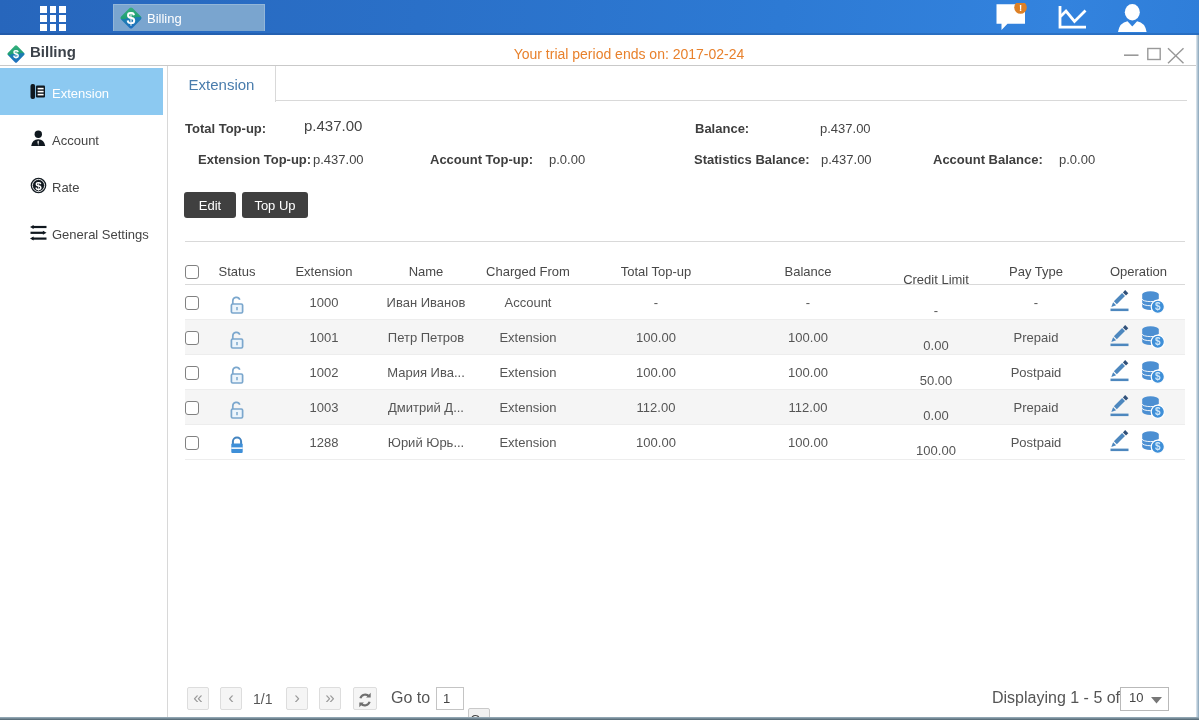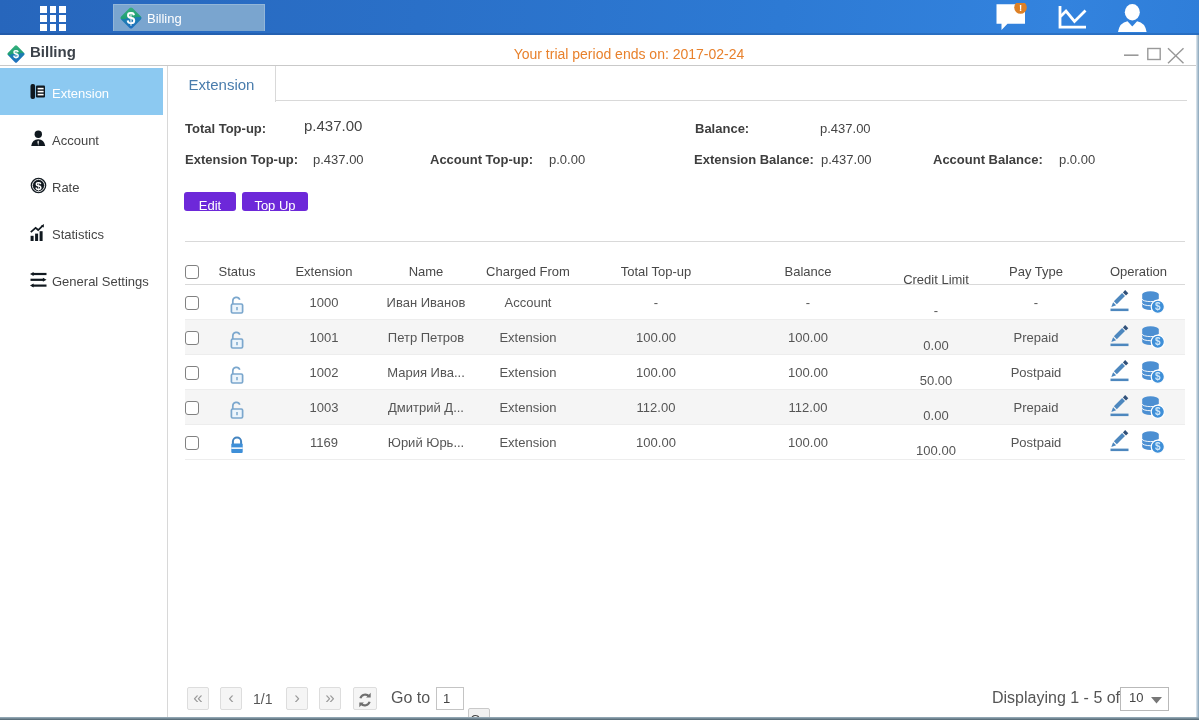--- a/index.html
+++ b/index.html
@@ -38,21 +38,21 @@
 
 
 .content { position:absolute; left:168px; top:66px; width:1019px; height:654px; background:#fff; }
 .tabstrip { position:absolute; left:0; top:0; width:1019px; height:35px; border-bottom:1px solid #d9d9d9; }
 .tabsel { position:absolute; left:0; top:0; width:108px; height:36px; background:#fff;
   border-right:1px solid #d9d9d9; color:#497cac; font-size:15px; text-align:center; line-height:37px; }
 
 .slab { position:absolute; font-size:13px; font-weight:bold; color:#3e3e3e; white-space:nowrap; }
 .sval { position:absolute; font-size:13px; color:#444; white-space:nowrap; }
 
-.btn { position:absolute; height:19px; background:#6d28d9; color:#fff; font-size:13px;
+.btn { position:absolute; height:26px; background:#404040; color:#fff; font-size:13px;
   border:none; border-radius:3px; text-align:center; line-height:28px; }
 
 
 .tbl { position:absolute; left:17px; top:175px; width:1000px; }
 .trow { display:flex; align-items:center; }
 .thead { height:44px; padding-top:16px; border-top:1px solid #d9d9d9; border-bottom:1px solid #d9d9d9; color:#484848; }
 .tr { height:35px; border-bottom:1px solid #ededed; color:#555; }
 .tr.alt { background:#f5f5f5; }
 .thead .c9 { padding-left:11px; }
 .tr .c1 svg { margin-top:9px; }
@@ -173,30 +173,20 @@
   <div class="mitem">
     <svg width="17" height="17" viewBox="0 0 17 17">
       <circle cx="8.5" cy="8.5" r="7.8" fill="#10181f"></circle>
       <circle cx="8.5" cy="8.5" r="6.1" fill="none" stroke="#fff" stroke-width="0.9"></circle>
       <text x="8.5" y="13" font-size="11.5" font-weight="bold" fill="#fff" text-anchor="middle" font-family="Liberation Sans">$</text>
     </svg>
     <span class="lab">Rate</span>
   </div>
   <div class="mitem">
     <svg width="17" height="17" viewBox="0 0 17 17">
-      <rect x="0.6" y="11.8" width="3" height="5.2" fill="#10181f"></rect>
-      <rect x="5.1" y="9.6" width="3" height="7.4" fill="#10181f"></rect>
-      <rect x="9.6" y="7.2" width="3" height="9.8" fill="#10181f"></rect>
-      <path d="M0.8 8.2 l4.8 -4.4 l2.6 2.2 l4.6 -4.4" stroke="#10181f" stroke-width="1.7" fill="none"></path>
-      <path d="M13.9 0 l-0.1 3.6 l-3 -1.6 z" fill="#10181f"></path>
-    </svg>
-    <span class="lab">Statistics</span>
-  </div>
-  <div class="mitem">
-    <svg width="17" height="17" viewBox="0 0 17 17">
       <line x1="2.2" y1="3" x2="16.5" y2="3" stroke="#10181f" stroke-width="2.2"></line>
       <path d="M0 3 l3.6 -2 v4 z" fill="#10181f"></path>
       <line x1="0.5" y1="8.8" x2="14" y2="8.8" stroke="#10181f" stroke-width="2.2"></line>
       <path d="M16.5 8.8 l-3.6 -2 v4 z" fill="#10181f"></path>
       <line x1="2.2" y1="14.6" x2="16.5" y2="14.6" stroke="#10181f" stroke-width="2.2"></line>
       <path d="M0 14.6 l3.6 -2 v4 z" fill="#10181f"></path>
     </svg>
     <span class="lab">General Settings</span>
   </div>
 </div>
@@ -204,25 +194,25 @@
 <div class="content">
   <div class="tabstrip">
       <div class="tabsel">Extension</div>
     </div>
 
   <span class="slab" style="left:17px;top:55px">Total Top-up:</span>
   <span class="sval" style="left:136px;top:51px;font-size:15px">p.437.00</span>
   <span class="slab" style="left:527px;top:55px">Balance:</span>
   <span class="sval" style="left:652px;top:55px">p.437.00</span>
 
-  <span class="slab" style="left:17px;top:86px">Extension Top-up:</span>
+  <span class="slab" style="left:30px;top:86px">Extension Top-up:</span>
   <span class="sval" style="left:145px;top:86px">p.437.00</span>
   <span class="slab" style="left:262px;top:86px">Account Top-up:</span>
   <span class="sval" style="left:381px;top:86px">p.0.00</span>
-  <span class="slab" style="left:526px;top:86px">Extension Balance:</span>
+  <span class="slab" style="left:526px;top:86px">Statistics Balance:</span>
   <span class="sval" style="left:653px;top:86px">p.437.00</span>
   <span class="slab" style="left:765px;top:86px">Account Balance:</span>
   <span class="sval" style="left:891px;top:86px">p.0.00</span>
 
   <div class="btn" style="left:16px;top:126px;width:52px">Edit</div>
   <div class="btn" style="left:74px;top:126px;width:66px">Top Up</div>
 
   <div class="tbl">
     <div class="trow thead">
       <div class="tc c0"><span class="cb"></span></div>
@@ -349,21 +339,21 @@
             </g>
           </svg></div>
     </div>
     <div class="trow tr">
       <div class="tc c0"><span class="cb"></span></div>
       <div class="tc c1"><svg width="18" height="19" viewBox="0 0 18 19">
             <path d="M4.9 8 v-2.5 a4 4 0 0 1 8.2 0 v2.5" stroke="#4384c0" stroke-width="2" fill="none"></path>
             <rect x="3.3" y="7.6" width="11.4" height="9.4" rx="1" fill="#3e8fd8"></rect>
             <rect x="3.3" y="11.4" width="11.4" height="1.5" fill="#fff"></rect>
           </svg></div>
-      <div class="tc c2">1169</div>
+      <div class="tc c2">1288</div>
       <div class="tc c3">Юрий Юрь...</div>
       <div class="tc c4">Extension</div>
       <div class="tc c5">100.00</div>
       <div class="tc c6">100.00</div>
       <div class="tc c7">100.00</div>
       <div class="tc c8">Postpaid</div>
       <div class="tc c9"><svg width="98" height="28" viewBox="0 0 98 28">
             <path d="M27.3 20 l1.8 -4.8 l3 3 z" fill="#4d87be"></path>
             <path d="M29.9 14.3 l8.2 -8.2 l2.9 2.9 l-8.2 8.2 z" fill="#4d87be"></path>
             <path d="M38.9 5.4 l2.3 -2.3 l3.1 3.1 l-2.3 2.3 z" fill="#31517a"></path>

